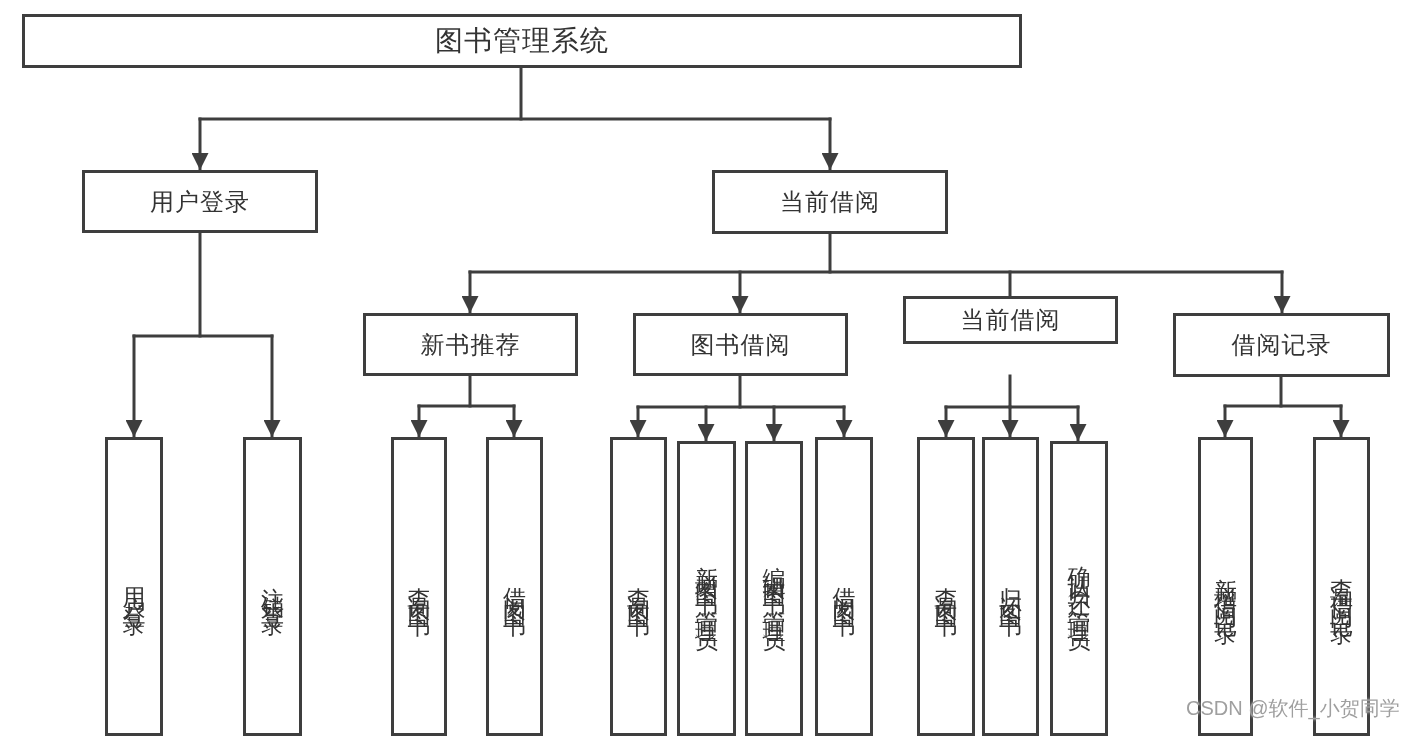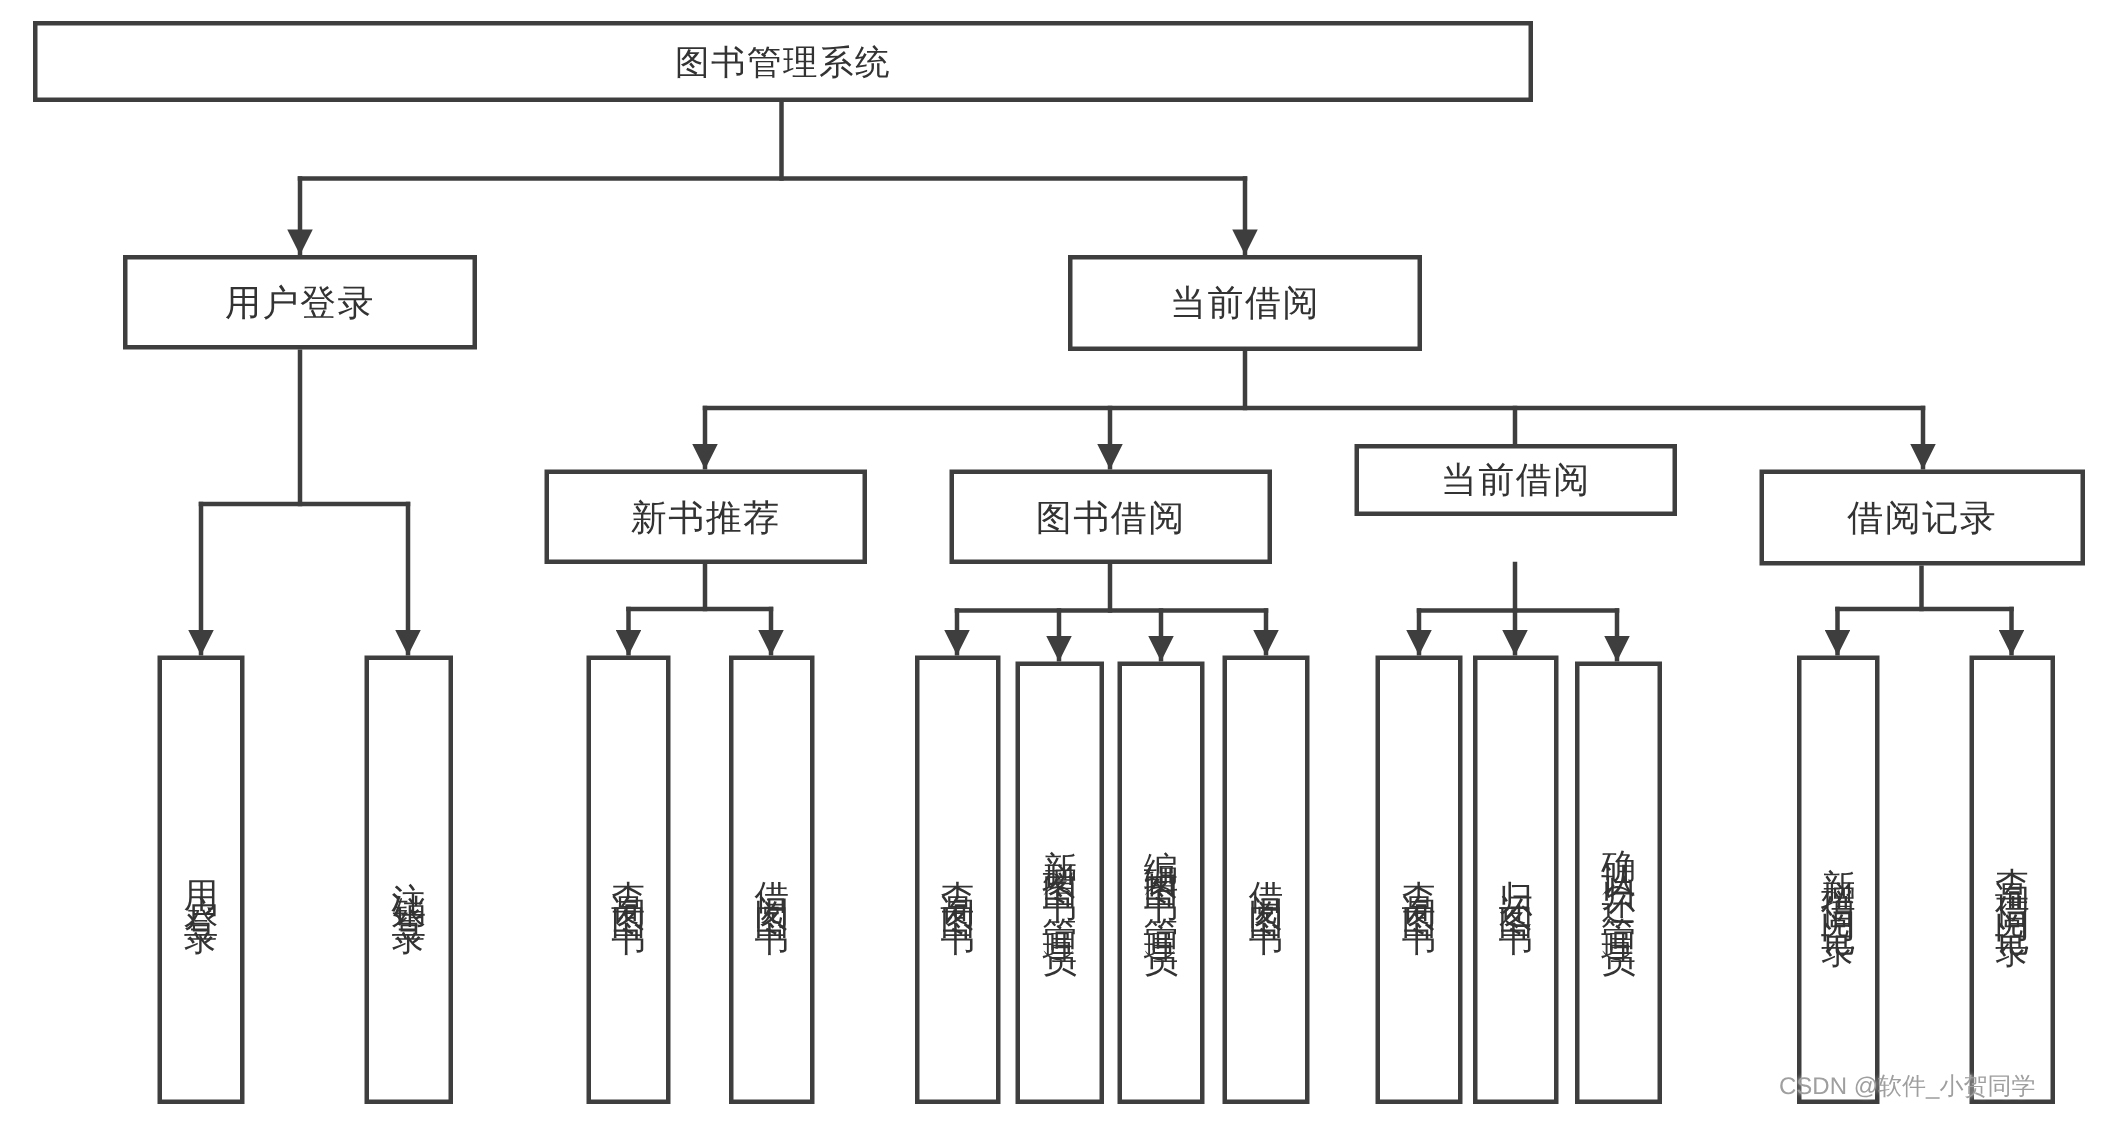--- a/index.html
+++ b/index.html
@@ -6,28 +6,28 @@
   .canvas{
     position:relative;width:1405px;height:747px;background:#ffffff;
     font-family:"Liberation Sans","DejaVu Sans",sans-serif;overflow:hidden;
   }
   .wires{position:absolute;left:0;top:0;pointer-events:none;}
   .node{
     position:absolute;box-sizing:border-box;border:3px solid #3e3e3e;background:#ffffff;
     display:flex;align-items:center;justify-content:center;
   }
   .hlabel{font-size:24px;color:#333333;white-space:nowrap;letter-spacing:1px;}
-  .node.root .hlabel{font-size:23px;}
+  .node.root .hlabel{font-size:28px;}
   .vlabel{
     writing-mode:vertical-rl;text-orientation:mixed;
     font-size:23px;letter-spacing:9px;line-height:1;color:#333333;white-space:nowrap;
   }
   .watermark{
-    position:absolute;left:1186px;top:714px;z-index:5;
-    font-size:16px;color:#9f9f9f;white-space:nowrap;
+    position:absolute;left:1186px;top:695px;z-index:5;
+    font-size:20px;color:#9f9f9f;white-space:nowrap;
     text-shadow:0 0 3px rgba(255,255,255,0.9);
   }
 </style>
 </head>
 <body>
 
 <div class="canvas">
 
   <svg class="wires" width="1405" height="747" viewBox="0 0 1405 747">
     <defs>

